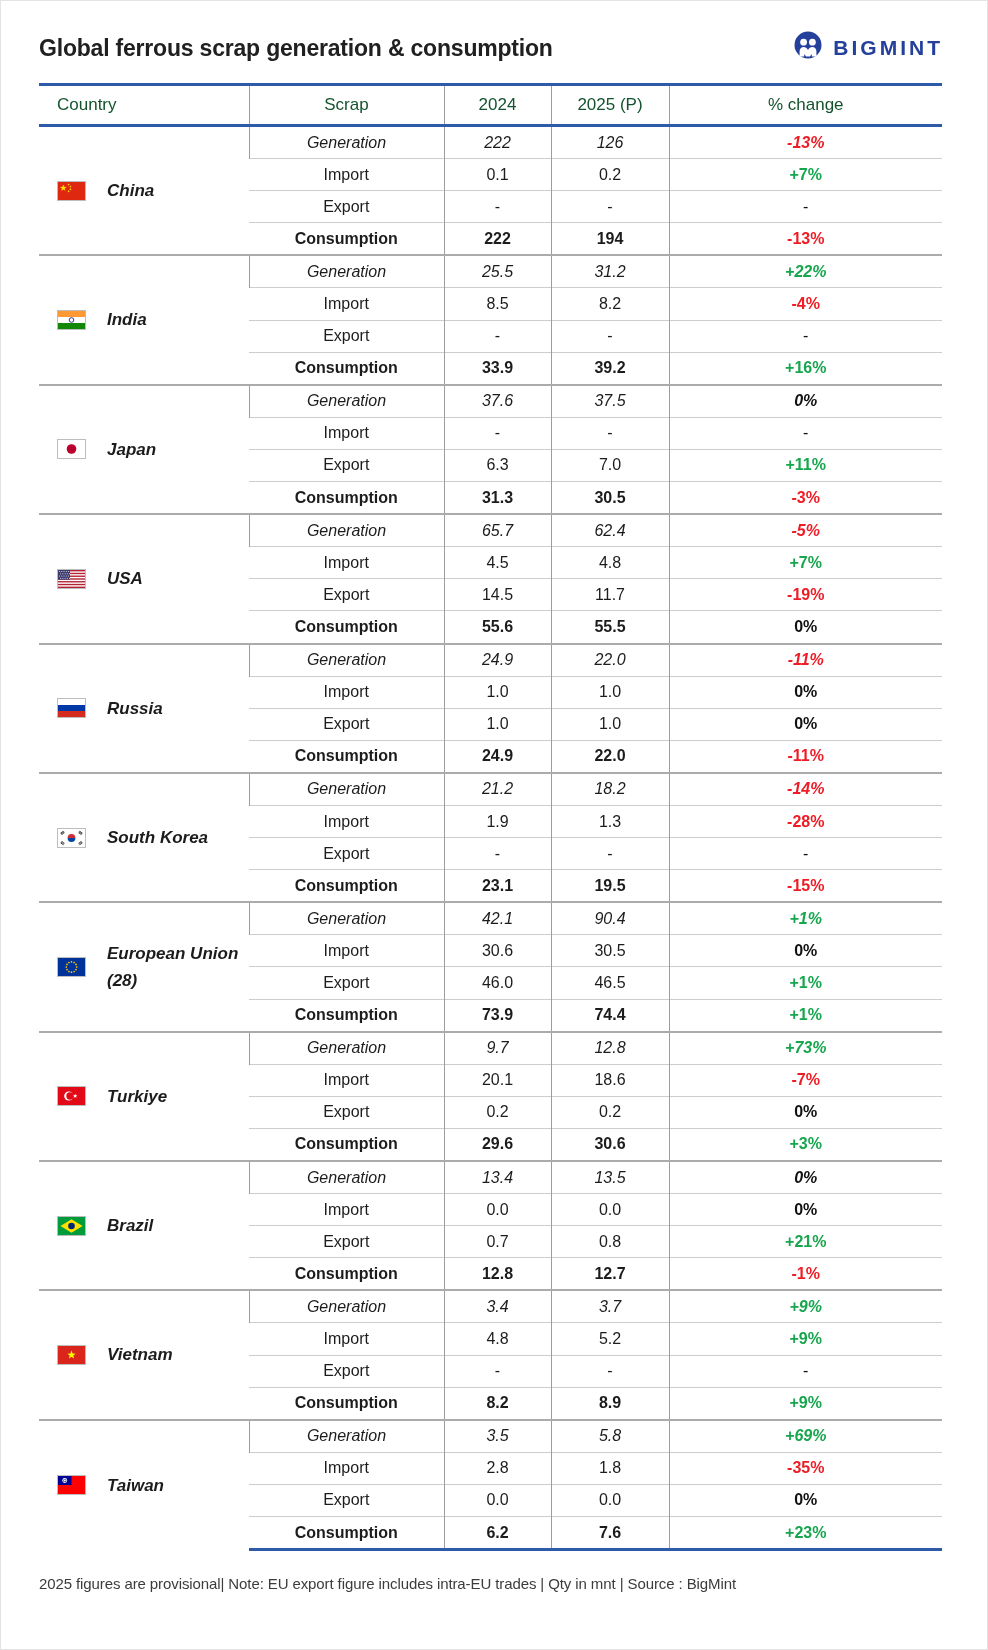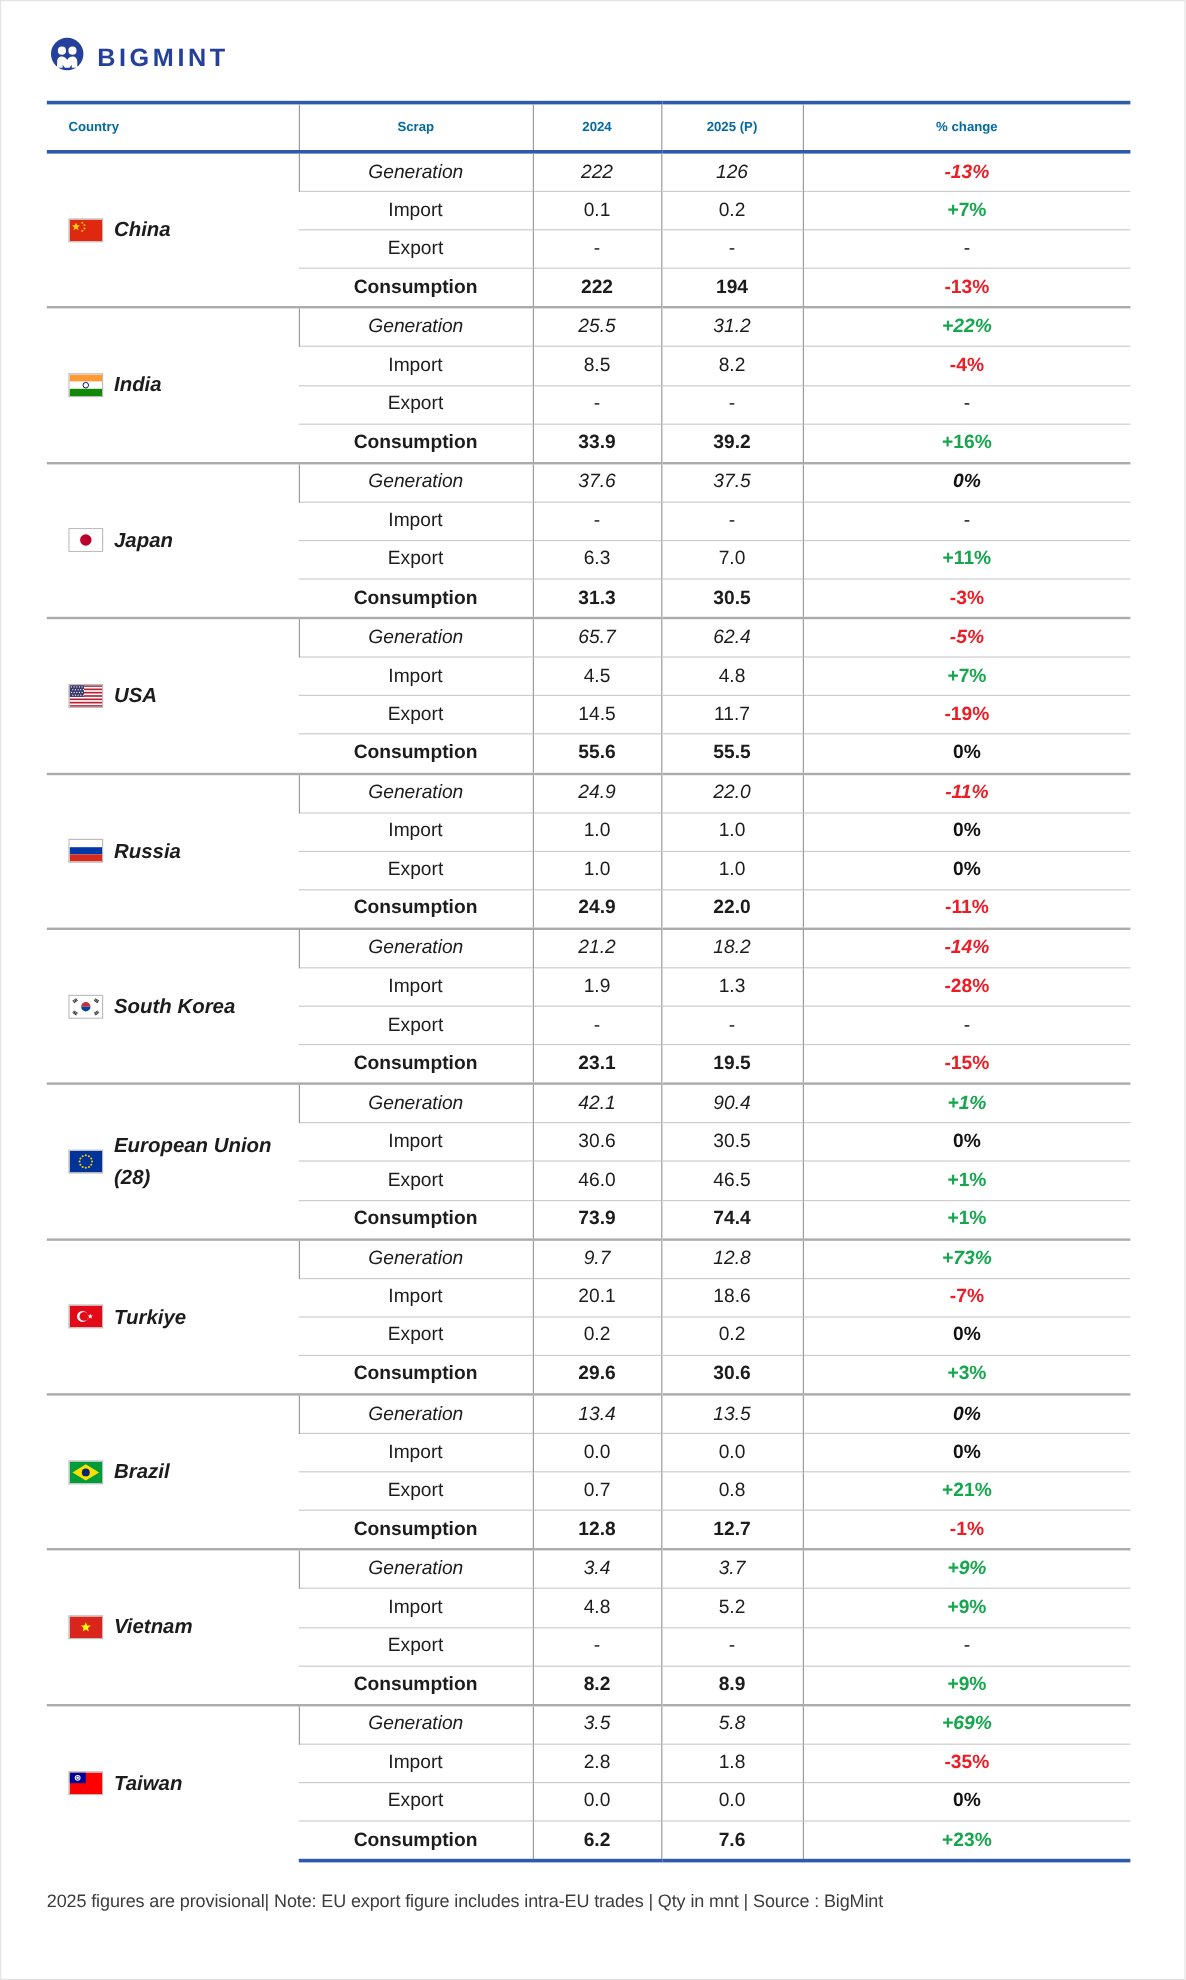--- a/index.html
+++ b/index.html
@@ -23,58 +23,59 @@
   table.scrap-table{
     border-collapse:collapse;table-layout:fixed;
     margin-left:38px;width:903px;
   }
   col.c-country{width:210px}
   col.c-scrap{width:195px}
   col.c-2024{width:107px}
   col.c-2025{width:118px}
   col.c-change{width:273px}
   th{
-    font-size:11px;font-weight:bold;color:#0369a1;text-align:center;
+    font-size:17px;font-weight:normal;color:#14532d;text-align:center;
     height:36px;
     border-top:3px solid var(--blue);
     border-bottom:3px solid var(--blue);
   }
   th.h-country{text-align:left;padding-left:18px;}
   td{
     font-size:16px;text-align:center;height:31.1px;padding:0;
     color:#1c1c1c;vertical-align:middle;
   }
   th + th, td + td{border-left:1px solid #9c9c9c;}
   tr.inner-row td{border-top:1px solid #cdcdcd;}
   tr.group-start td{border-top:2px solid #ababab;font-style:italic;}
   tr.table-end td{border-bottom:3px solid var(--blue);}
   td.country-cell{
     text-align:left;padding-left:18px;font-weight:bold;font-size:17px;
     line-height:1.6;
   }
-  .country-inner{display:flex;align-items:center;gap:9px;}
+  .country-inner{display:flex;align-items:center;gap:21px;}
   .flag{
     display:inline-block;width:27px;height:18px;flex:0 0 27px;
     border:1px solid #bdbdbd;box-sizing:content-box;background:#fff;
   }
   .flag svg{display:block;}
   tr.consumption td{font-weight:bold;}
   td.chg{font-weight:bold;}
   td.chg-red{color:var(--red);}
   td.chg-green{color:var(--green);}
   td.chg-neutral{color:#111;}
   td.chg-dash{color:#111;font-weight:normal;}
   .footer-note{
     margin:24px 38px 16px 38px;font-size:15px;color:#3c3c3c;letter-spacing:-0.1px;
   }
 </style>
 </head>
 <body style="--blue: #2d5aa9; --navy: #24409a; --green: #16a64d; --red: #ee1c25;">
 
 <div class="header-bar">
+  <div class="page-title">Global ferrous scrap generation &amp; consumption</div>
   <div class="brand">
     <span class="brand-icon">
       <svg width="34" height="34" viewBox="0 0 34 34">
         <circle cx="17" cy="16" r="13.5" fill="#24409a"></circle>
         <circle cx="12.6" cy="13.2" r="3.4" fill="#ffffff"></circle>
         <circle cx="21.4" cy="13.2" r="3.4" fill="#ffffff"></circle>
         <path d="M8.6 27.5 v-5.2 c0-2.6 1.8-4.2 4-4.2 c1.9 0 3.4 1.1 4.4 2.8 c1-1.7 2.5-2.8 4.4-2.8 c2.2 0 4 1.6 4 4.2 v5.2 h-4.6 v-2.6 l-1.9 2.6 h-3.8 l-1.9-2.6 v2.6 z" fill="#ffffff"></path>
       </svg>
     </span>
     <span class="brand-text">BIGMINT</span>

